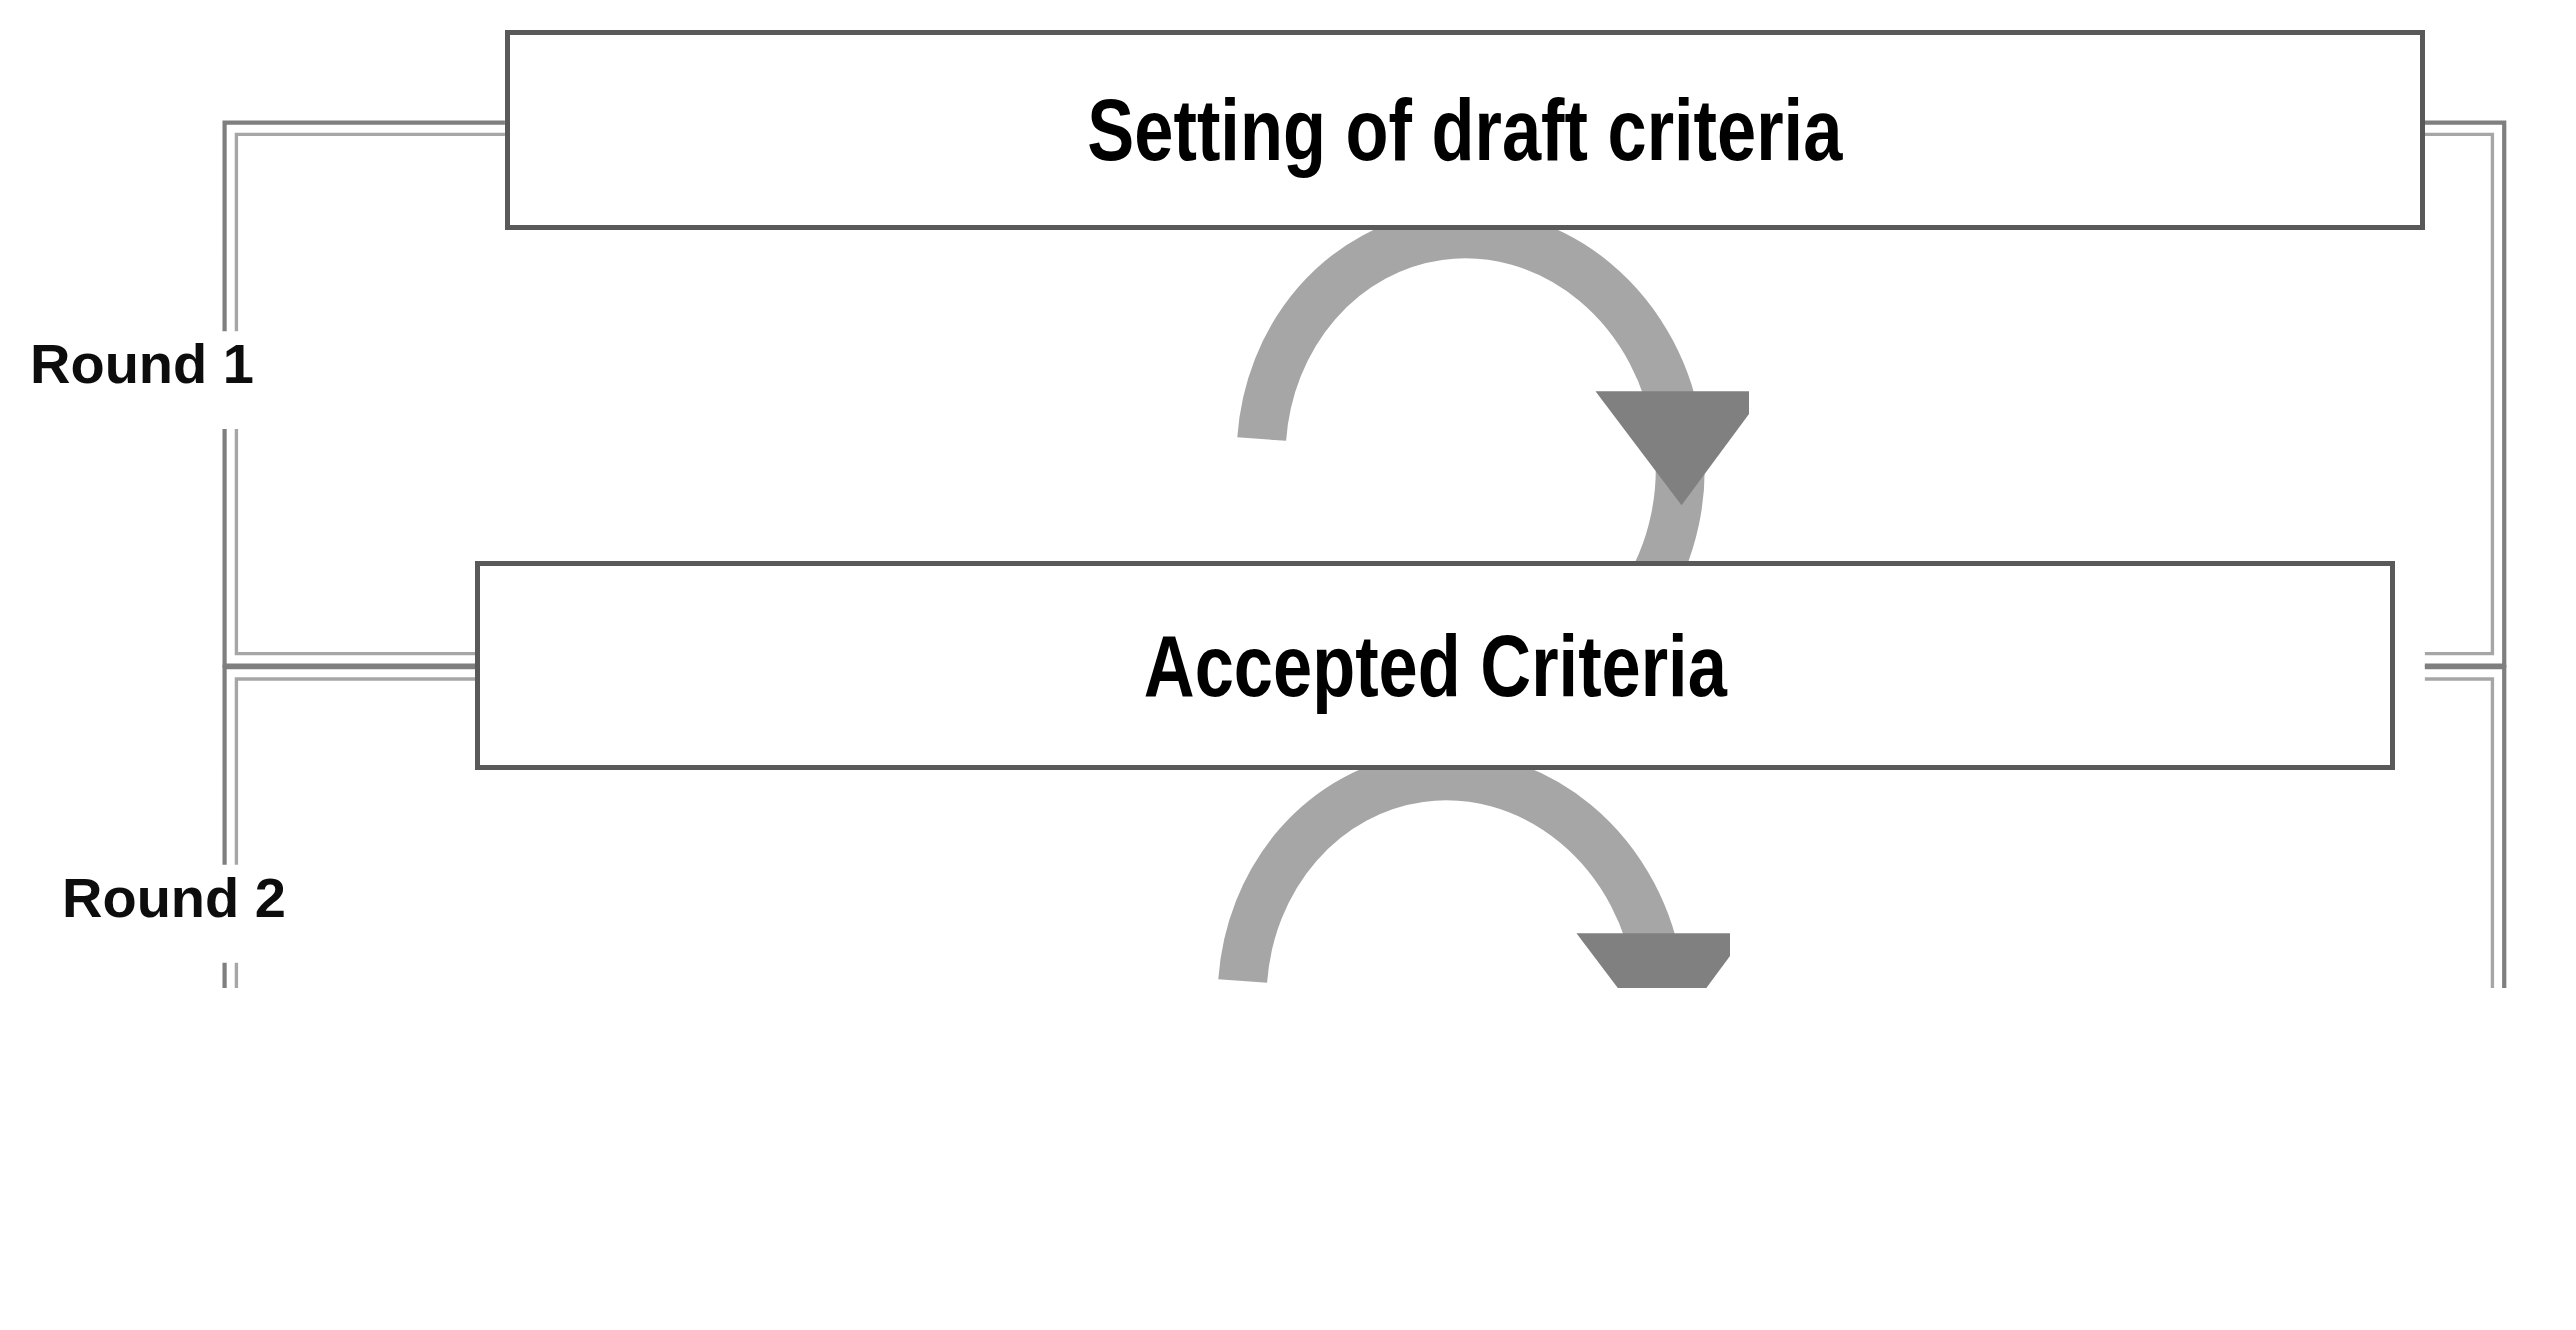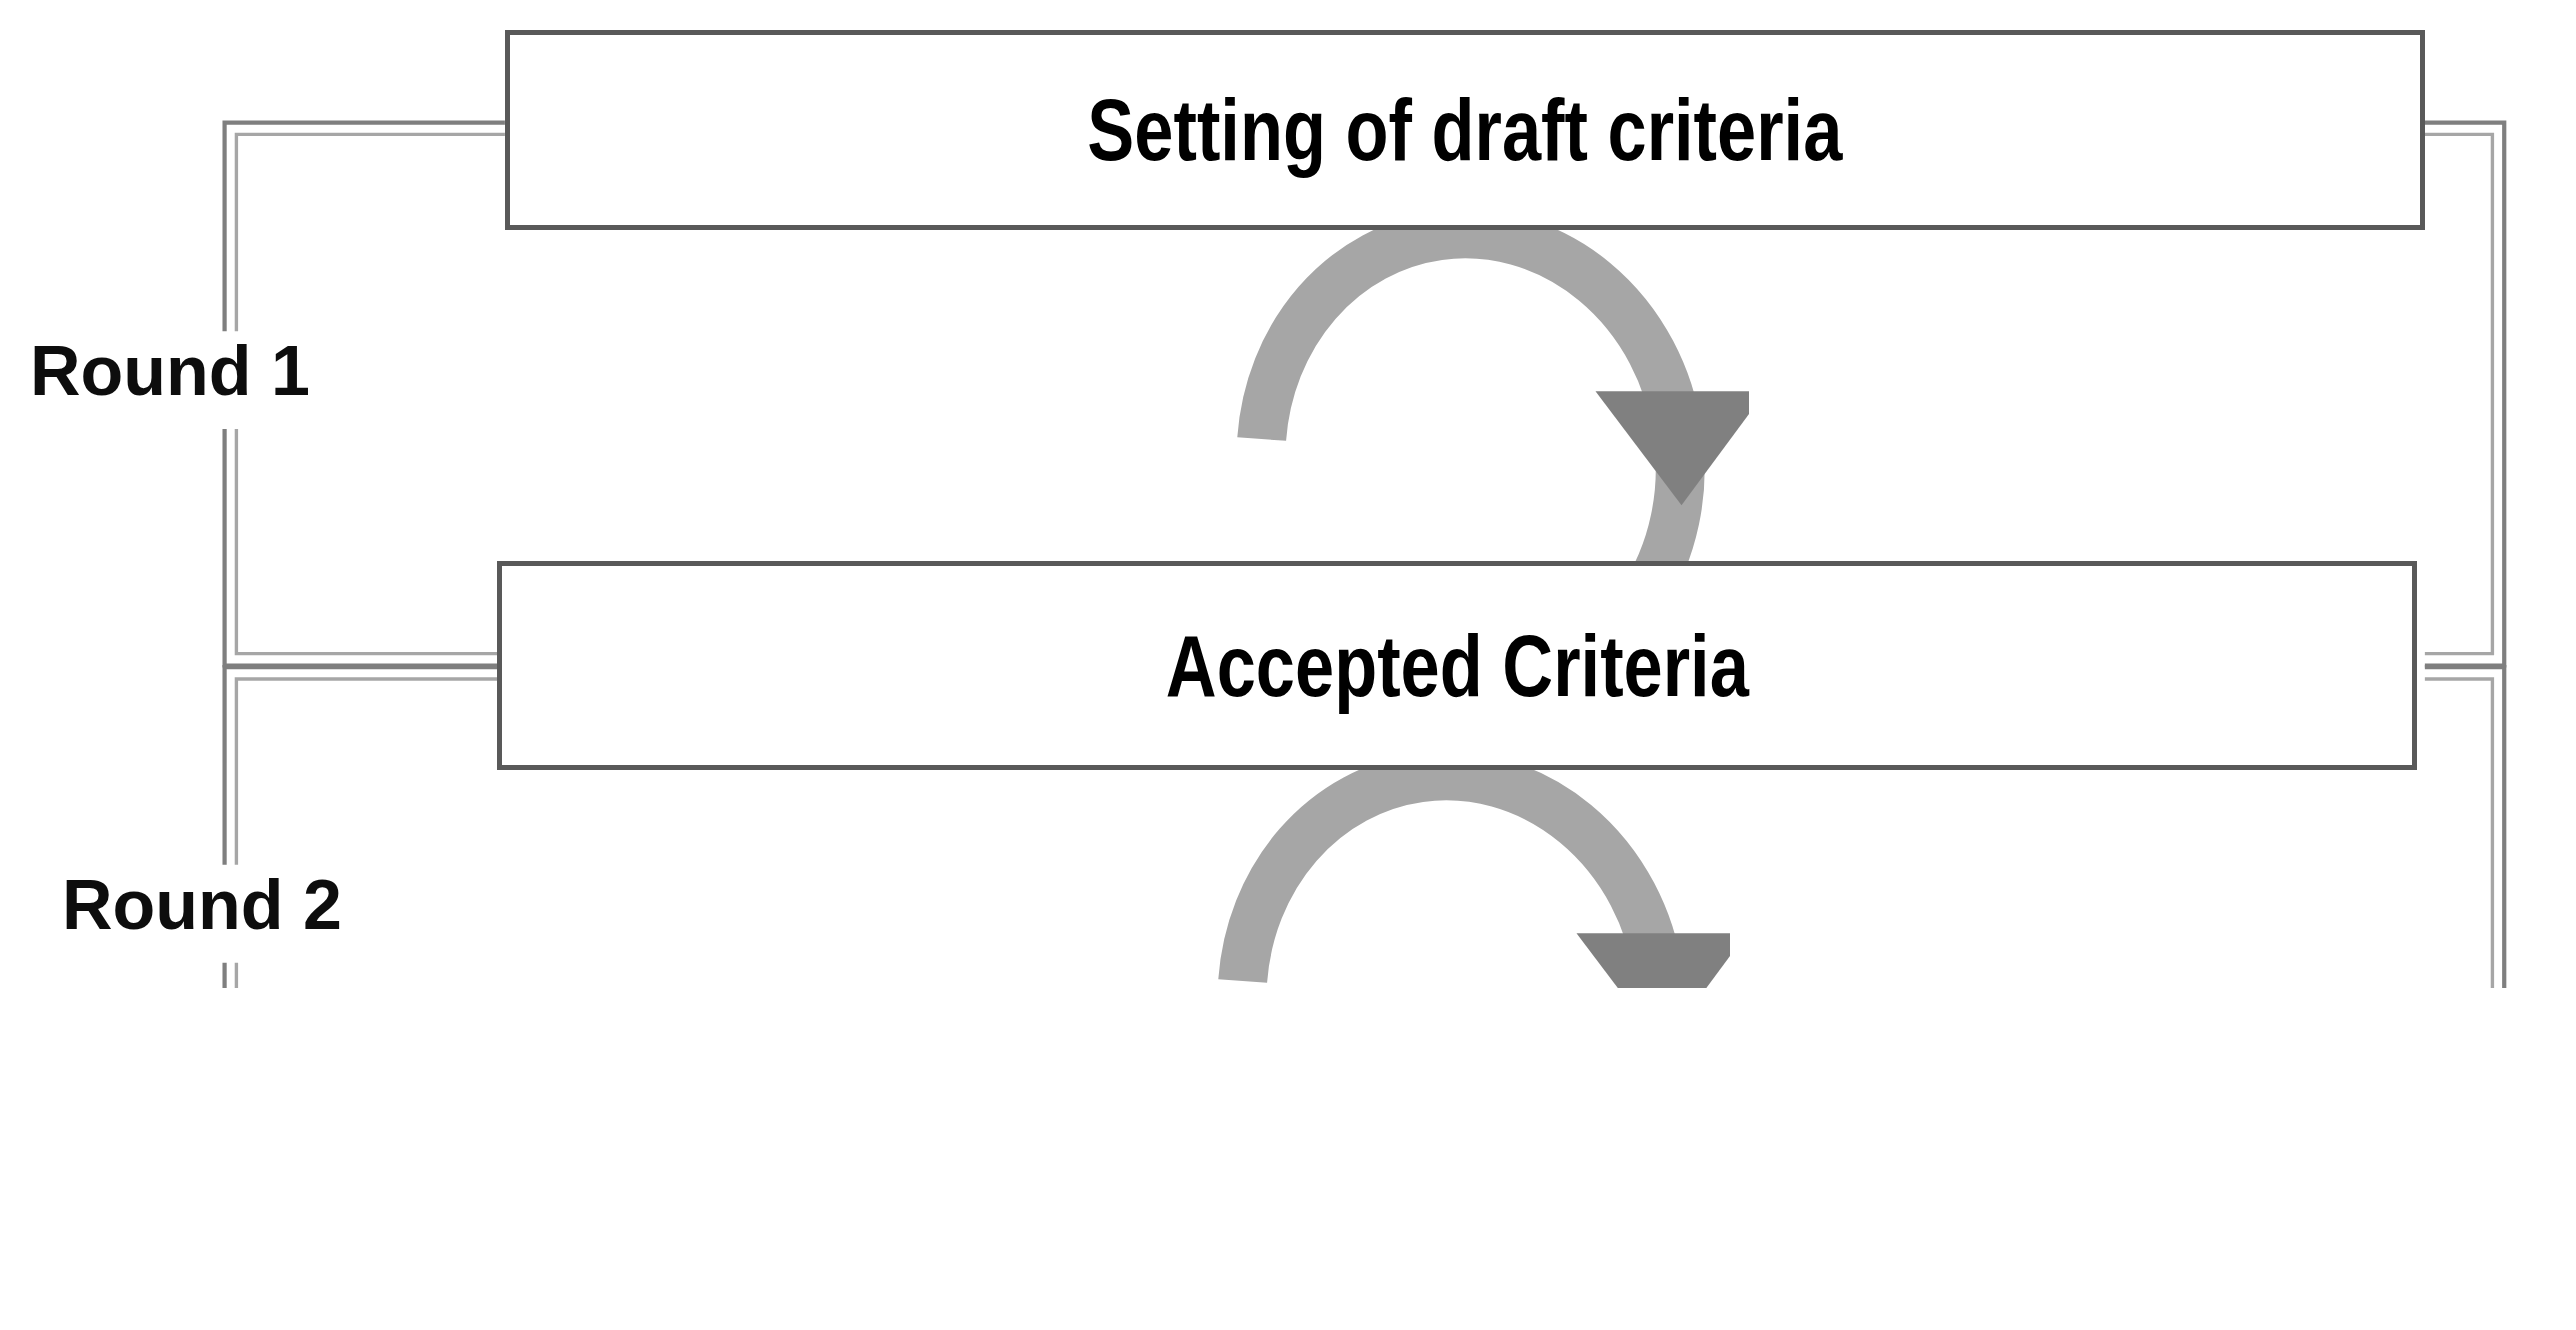--- a/index.html
+++ b/index.html
@@ -35,29 +35,29 @@
     font-size: 88px;
     line-height: 1;
     color: #000000;
     letter-spacing: 0px;
     transform: scaleX(0.80);
     transform-origin: center center;
     white-space: nowrap;
   }
 
   #box-top    { left: 505px;  top: 29.6px;   width: 1920px; height: 200px; }
-  #box-mid    { left: 497px;  top: 561px;  width: 1920px; height: 209px; }
+  #box-mid    { left: 475px;  top: 561px;  width: 1920px; height: 209px; }
   #box-bottom { left: 505px;  top: 1100px; width: 1920px; height: 203px; }
 
   
   .round-label {
     position: absolute;
     font-family: "Liberation Sans", "DejaVu Sans", sans-serif;
     font-weight: 700;
-    font-size: 70px;
+    font-size: 56px;
     line-height: 1;
     color: #0d0d0d;
     white-space: nowrap;
     z-index: 6;
   }
   #round-1-label { left: 30px; top: 336px;  }
   #round-2-label { left: 30px; top: 870px; margin-left: 32px; }
 
   
   #bracket-layer {

